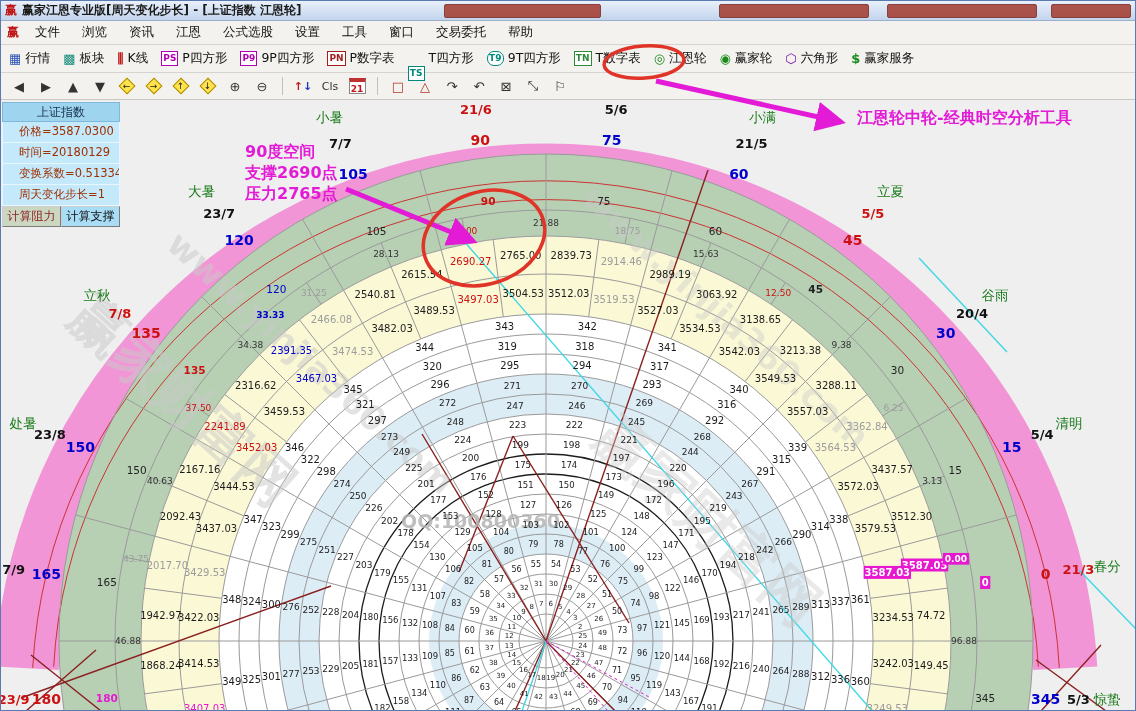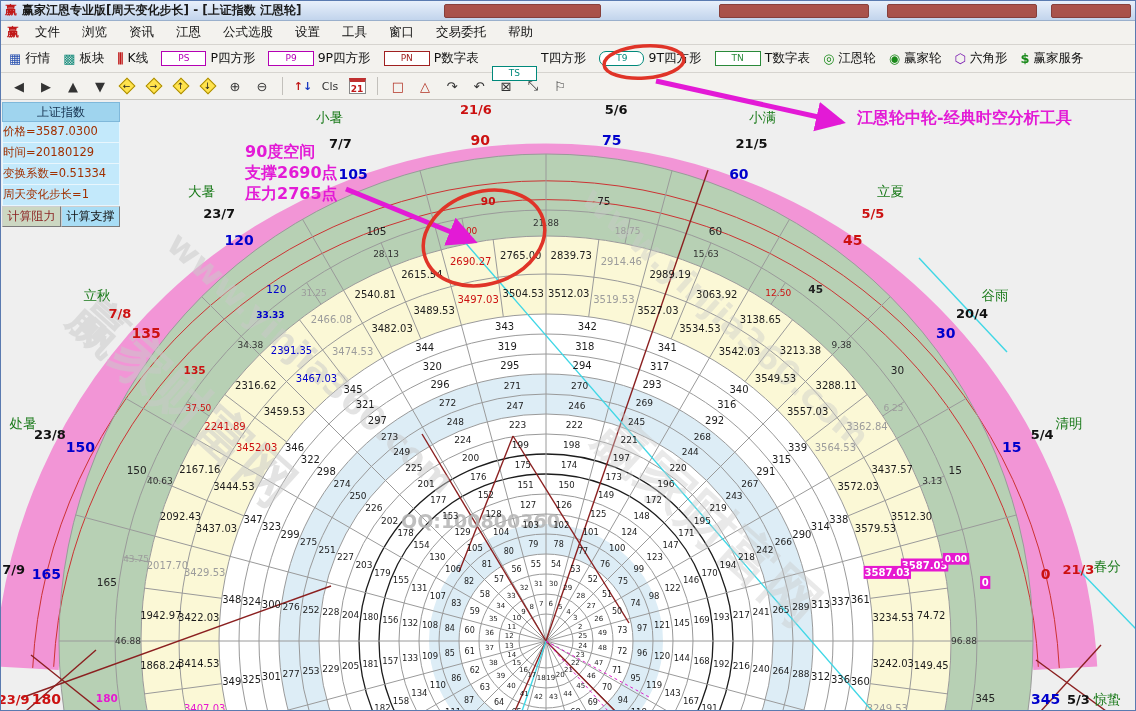--- a/index.html
+++ b/index.html
@@ -9,38 +9,38 @@
   .titlebar{position:relative;height:20px;background:linear-gradient(#e8f0fb,#c2d4ec);display:flex;align-items:center;padding:0 4px;border-bottom:1px solid #9ab0cc;}
   .logo{color:#c01818;font-weight:bold;font-size:12px;margin-right:5px;}
   .title-text{font-size:12px;font-weight:bold;color:#1a1a1a;white-space:nowrap;}
   .ttab{position:absolute;top:3px;height:14px;background:#a33a2e;border:1px solid #7a241c;border-radius:2px;opacity:.85;}
   
   .menubar{height:24px;background:#f3f2ee;display:flex;align-items:center;padding:0 6px;border-bottom:1px solid #d6d4cf;}
   .menu-item{font-size:12.5px;color:#111;padding:2px 11px;cursor:default;}
   
   .toolbar1{height:28px;background:#f3f2ee;display:flex;align-items:center;padding:0 8px;border-bottom:1px solid #d6d4cf;gap:13px;}
   .tb1-item{display:flex;align-items:center;gap:4px;font-size:12.5px;color:#111;}
-  .badge{display:inline-block;min-width:17px;height:15px;line-height:13px;font-size:9px;font-weight:normal;border:1px solid;padding:0 16px;background:#fff;}
+  .badge{display:inline-block;min-width:17px;height:15px;line-height:13px;text-align:center;font-size:9px;font-weight:bold;border:1px solid;padding:0 1px;background:#fff;}
   .ic{font-size:13px;font-weight:bold;}
   
   .toolbar2{height:27px;background:#f3f2ee;display:flex;align-items:center;padding:0 8px;border-bottom:1px solid #c9c7c2;gap:7px;}
   .tb2-btn{display:flex;align-items:center;justify-content:center;width:20px;height:20px;font-size:13px;color:#333;}
   .tb2-sep{width:1px;height:18px;background:#c2c0bb;margin:0 3px;}
   .dmd{width:12px;height:12px;transform:rotate(45deg);background:#ffe34d;border:1px solid #a98a00;display:flex;align-items:center;justify-content:center;}
   .dmd span{transform:rotate(-45deg);font-size:9px;color:#222;line-height:1;}
   .cal{width:17px;height:16px;border:1px solid #888;background:#fff;font-size:9px;font-weight:bold;color:#c01818;text-align:center;line-height:14px;border-top:4px solid #c03030;}
   .shape{color:#b33426;font-size:13px;}
   .updown b{font-size:11px;line-height:1;}
   
   .content{position:relative;width:1136px;height:612px;background:#efefef;overflow:hidden;}
   svg text{dominant-baseline:middle;}
   
   .panel{position:absolute;left:1px;top:2px;width:118px;font-size:12px;z-index:5;}
   .panel-h{background:#9fd4ee;border:1px solid #7fb8da;text-align:center;font-weight:normal;color:#16324f;height:20px;line-height:18px;}
-  .panel-row{background:#c3e9fb;border:1px solid #e8f6fd;border-top:none;color:#a03000;height:21px;line-height:19px;padding-left:0;white-space:nowrap;overflow:hidden;font-size:11.5px;}
+  .panel-row{background:#c3e9fb;border:1px solid #e8f6fd;border-top:none;color:#a03000;height:21px;line-height:19px;padding-left:16px;white-space:nowrap;overflow:hidden;font-size:11.5px;}
   .panel-btns{display:flex;}
   .pbtn{width:59px;height:21px;font-size:12px;text-align:center;line-height:19px;border:1px outset #cfcfcf;}
   .pbtn.b1{background:#ccd7c2;color:#8b2222;}
   .pbtn.b2{background:#a8ddf5;color:#111;}
   
   .note{position:absolute;color:#e31ad6;font-weight:bold;z-index:6;}
   .note-left{left:244px;top:140px;font-size:16px;line-height:21px;}
   .note-right{left:856px;top:107px;font-size:16px;white-space:nowrap;}
   .overlay{position:absolute;left:0;top:0;z-index:7;pointer-events:none;}
 </style>

